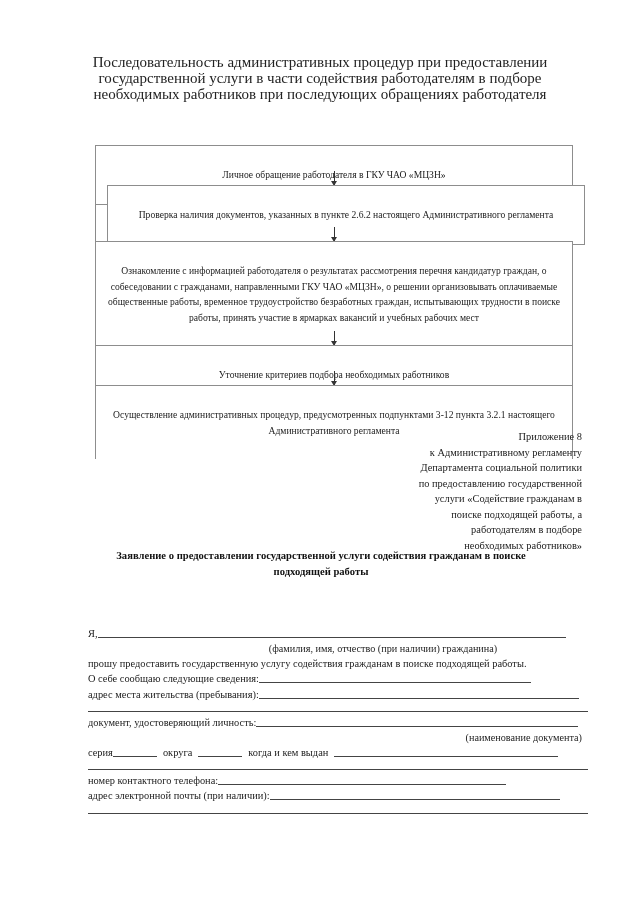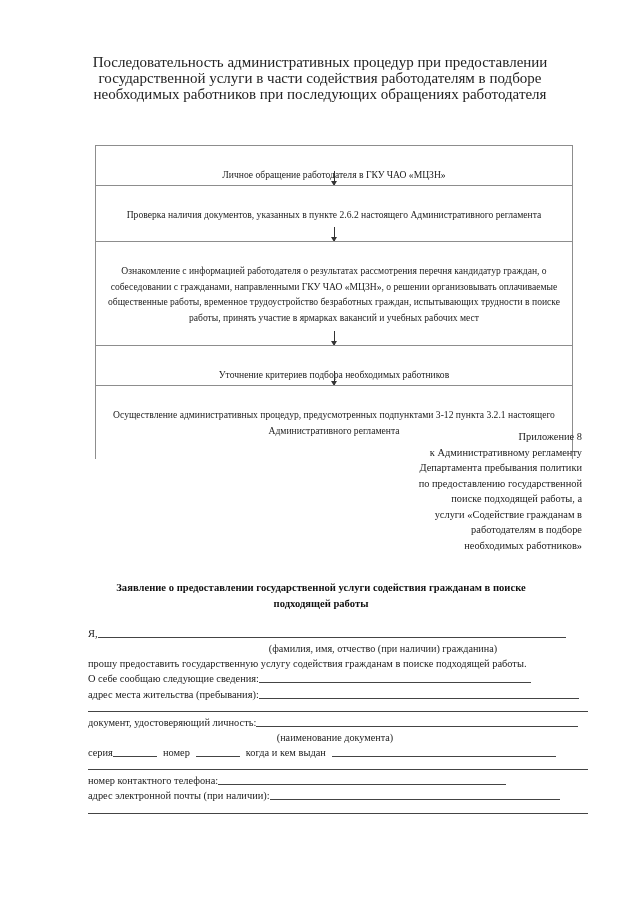--- a/index.html
+++ b/index.html
@@ -95,21 +95,21 @@
     text-align: right;
     font-size: 10.4px;
     line-height: 15.5px;
     color: #222;
   }
 
   
   .form-heading {
     position: absolute;
     left: 88px;
-    top: 580px;
+    top: 548px;
     width: 466px;
     text-align: center;
     font-weight: bold;
     font-size: 10.6px;
     line-height: 16px;
     color: #111;
   }
 
   
   .form-body {
@@ -134,21 +134,21 @@
     height: 11px;
     margin-bottom: -1px;
   }
   .caption {
     display: block;
     font-size: 10.2px;
     line-height: 15px;
     font-family: Liberation Serif, serif;
   }
   .cap-center { text-align: center; }
-  .cap-right  { text-align: center; padding-right: 6px; }
+  .cap-right  { text-align: right; padding-right: 6px; }
   .full-rule {
     display: block;
     border-bottom: 1px solid #444;
     height: 0;
     width: 500px;
     margin: 9px 0 3px 0;
   }
   .wrap-text { white-space: normal; width: 500px; }
 </style>
 </head>
@@ -159,21 +159,21 @@
   <div class="doc-title">Последовательность административных процедур при предоставлении государственной услуги в части содействия работодателям в подборе необходимых работников при последующих обращениях работодателя</div>
 
   <div class="flow">
     <div class="flow-rail"></div>
 
     <div class="fbox" id="fb0" style="top:0px;">
       <span>Личное обращение работодателя в ГКУ ЧАО «МЦЗН»</span>
     </div>
     <div class="arrow" style="top:26px; height:14px;"></div>
 
-    <div class="fbox" id="fb1" style="top:40px;">
+    <div class="fbox" id="fb1" style="top:40px;margin-left:12px;">
       <span>Проверка наличия документов, указанных в пункте 2.6.2 настоящего Административного регламента</span>
     </div>
     <div class="arrow" style="top:82px; height:14px;"></div>
 
     <div class="fbox" id="fb2" style="top:96px;">
       <span>Ознакомление с информацией работодателя о результатах рассмотрения перечня кандидатур граждан, о собеседовании с гражданами, направленными ГКУ ЧАО «МЦЗН», о решении организовывать оплачиваемые общественные работы, временное трудоустройство безработных граждан, испытывающих трудности в поиске работы, принять участие в ярмарках вакансий и учебных рабочих мест</span>
     </div>
     <div class="arrow" style="top:186px; height:14px;"></div>
 
     <div class="fbox" id="fb3" style="top:200px;">
@@ -182,24 +182,24 @@
     <div class="arrow" style="top:226px; height:14px;"></div>
 
     <div class="fbox last" id="fb4" style="top:240px;">
       <span>Осуществление административных процедур, предусмотренных подпунктами 3-12 пункта 3.2.1 настоящего Административного регламента</span>
     </div>
   </div>
 
   <div class="appendix">
     <div>Приложение 8</div>
     <div>к Административному регламенту</div>
-    <div>Департамента пребывания политики</div>
+    <div>Департамента социальной политики</div>
     <div>по предоставлению государственной</div>
+    <div>услуги «Содействие гражданам в</div>
     <div>поиске подходящей работы, а</div>
-    <div>услуги «Содействие гражданам в</div>
     <div>работодателям в подборе</div>
     <div>необходимых работников»</div>
   </div>
 
   <div class="form-heading">Заявление о предоставлении государственной услуги содействия гражданам в поиске подходящей работы</div>
 
   <div class="form-body">
 
     <div class="row">
       <span class="lbl">Я,</span><span class="fill" style="width:468px;"></span>
@@ -217,21 +217,21 @@
     </div>
 
     <span class="full-rule"></span>
 
     <div class="row">
       <span class="lbl">документ, удостоверяющий личность:</span><span class="fill" style="width:322px;"></span>
     </div>
     <div class="caption cap-right">(наименование документа)</div>
 
     <div class="row">
-      <span class="lbl">серия</span><span class="fill" style="width:44px;"></span><span class="lbl" style="padding:0 6px;">номер</span><span class="fill" style="width:44px;"></span><span class="lbl" style="padding:0 6px;">когда и кем выдан</span><span class="fill" style="width:224px;"></span>
+      <span class="lbl">серия</span><span class="fill" style="width:44px;"></span><span class="lbl" style="padding:0 6px;">округа</span><span class="fill" style="width:44px;"></span><span class="lbl" style="padding:0 6px;">когда и кем выдан</span><span class="fill" style="width:224px;"></span>
     </div>
 
     <span class="full-rule"></span>
 
     <div class="row">
       <span class="lbl">номер контактного телефона:</span><span class="fill" style="width:288px;"></span>
     </div>
 
     <div class="row">
       <span class="lbl">адрес электронной почты (при наличии):</span><span class="fill" style="width:290px;"></span>

